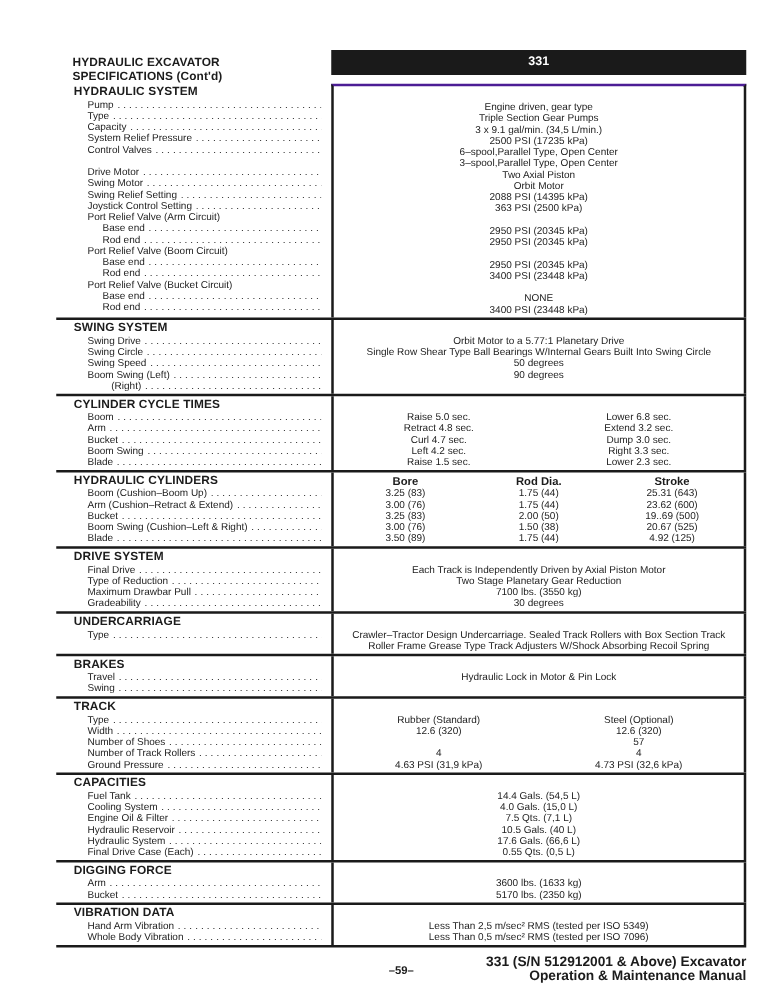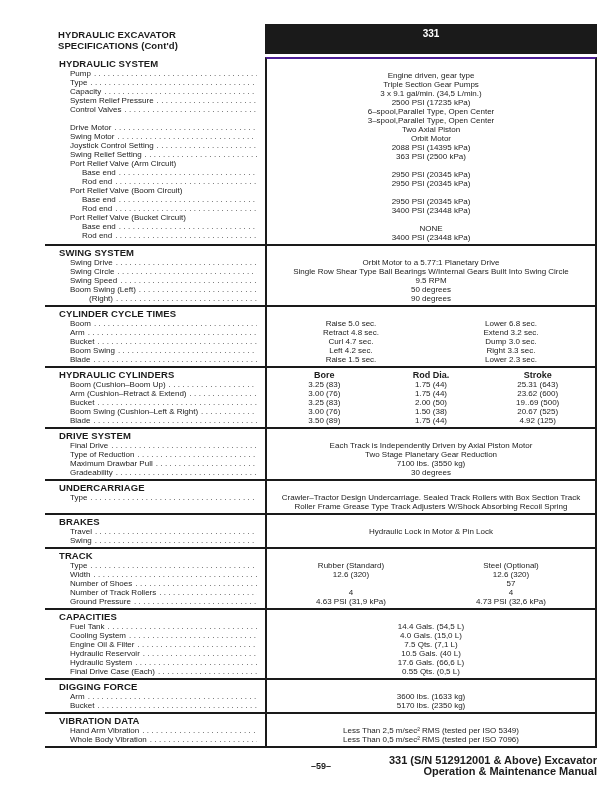--- a/index.html
+++ b/index.html
@@ -4,32 +4,32 @@
 <style>
   html,body { margin:0; padding:0; background:#ffffff; }
   body {
     width:612px; height:792px;
     font-family:"Liberation Sans", sans-serif;
     color:#1c1c1c;
     -webkit-font-smoothing:antialiased;
   }
   .page {
     width:612px; height:792px; box-sizing:border-box;
-    padding:24px 15px 0 45px;
+    padding:40px 15px 0 45px;
     position:relative; background:#fff;
   }
   
   .header-row { display:grid; grid-template-columns:220px 1fr; align-items:start; }
   .page-title {
     padding:6px 0 0 13px;
     font-weight:bold; font-size:9.5px; line-height:10.5px;
     letter-spacing:0.1px; white-space:nowrap;
   }
   .model-bar {
-    height:30px; line-height:20px;
+    height:20px; line-height:20px;
     background:#1a1a1a; color:#ffffff;
     font-weight:bold; font-size:10px; text-align:center;
     margin-bottom:3px;
   }
   
   .spec-table { }
   .section {
     display:grid; grid-template-columns:220px 1fr;
     border-bottom:2.5px solid #1a1a1a;
   }
@@ -110,25 +110,25 @@
           </div>
           <div class="lrow indent-1">
             <span class="ltext">Drive Motor</span>
             <span class="dots"></span>
           </div>
           <div class="lrow indent-1">
             <span class="ltext">Swing Motor</span>
             <span class="dots"></span>
           </div>
           <div class="lrow indent-1">
+            <span class="ltext">Swing Relief Setting</span>
+            <span class="dots"></span>
+          </div>
+          <div class="lrow indent-1">
             <span class="ltext">Joystick Control Setting</span>
-            <span class="dots"></span>
-          </div>
-          <div class="lrow indent-1">
-            <span class="ltext">Swing Relief Setting</span>
             <span class="dots"></span>
           </div>
           <div class="lrow indent-1">
             <span class="ltext">Port Relief Valve (Arm Circuit)</span>
           </div>
           <div class="lrow indent-2">
             <span class="ltext">Base end</span>
             <span class="dots"></span>
           </div>
           <div class="lrow indent-2">
@@ -202,21 +202,20 @@
           </div>
           <div class="lrow indent-3">
             <span class="ltext">(Right)</span>
             <span class="dots"></span>
           </div>
         </div>
         <div class="cell-right">
           <div class="vspacer"></div>
           <div class="vrow">Orbit Motor to a 5.77:1 Planetary Drive</div>
           <div class="vrow">Single Row Shear Type Ball Bearings W/Internal Gears Built Into Swing Circle</div>
-          <div class="vrow">9.5 RPM</div>
           <div class="vrow">50 degrees</div>
           <div class="vrow">90 degrees</div>
         </div>
       </div>
       <div class="section">
         <div class="cell-left">
           <div class="sec-title">CYLINDER CYCLE TIMES</div>
           <div class="lrow indent-1">
             <span class="ltext">Boom</span>
             <span class="dots"></span>

